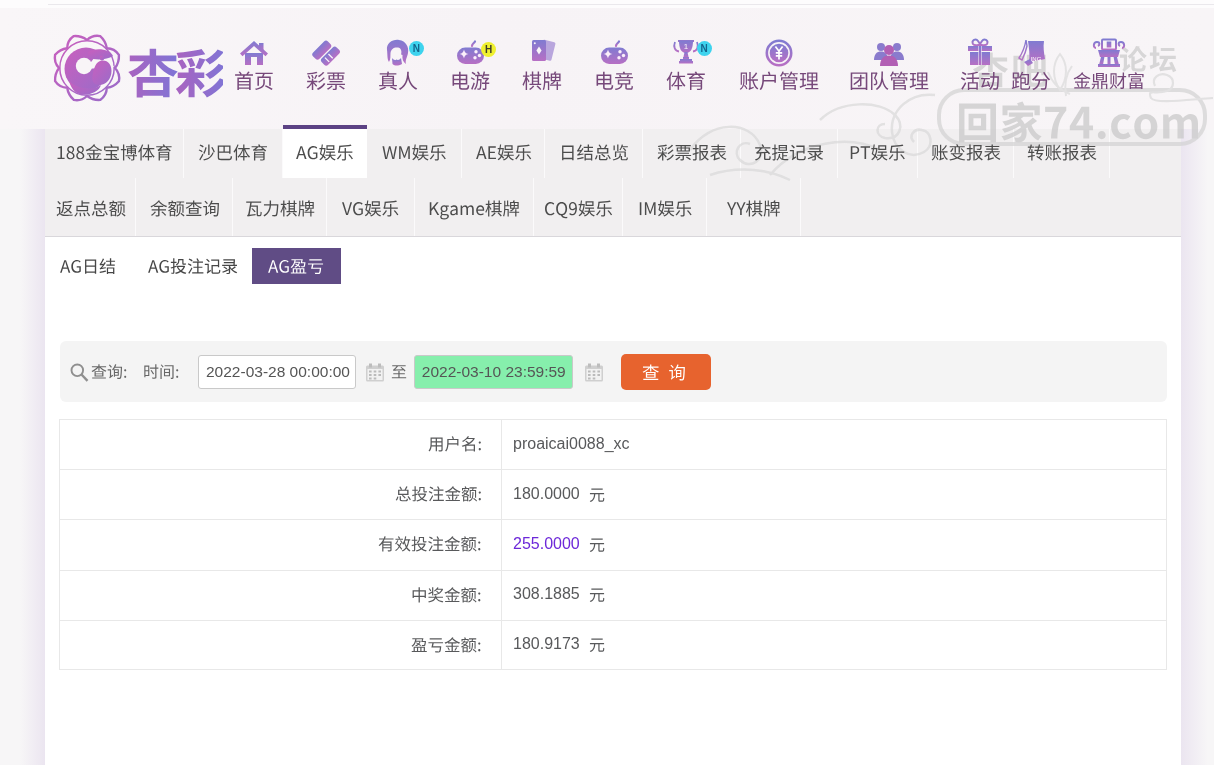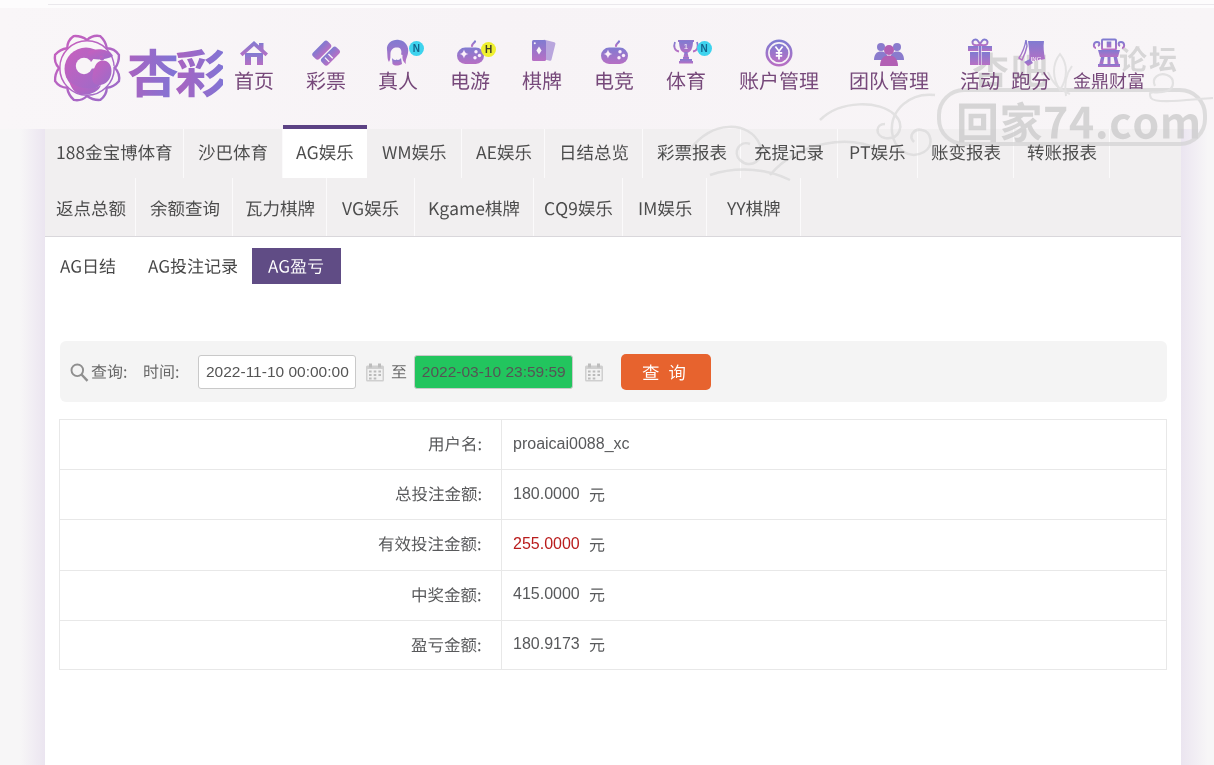--- a/index.html
+++ b/index.html
@@ -625,22 +625,22 @@
   </div>
 <div style="position:absolute;z-index:10;left:142.6px;top:362.8px;">
     <svg width="36.4" height="18.6" viewBox="0 0 36.4 18.6" style="display:block">
       <g fill="#666666" transform="translate(0,14.72) scale(0.01600,-0.01600)">
         <use href="#R65F6" x="0"></use>
         <use href="#R95F4" x="1000"></use>
         <use href="#R003A" x="2000"></use>
       </g>
     </svg>
   </div>
-<div style="position:absolute;z-index:10;left:198px;top:355.4px;width:158.4px;height:33.6px;background:#fff;border:1px solid #c9c9c9;border-radius:3px;box-sizing:border-box;font:15.5px 'Liberation Sans',sans-serif;color:#555;line-height:31.6px;padding-left:7px">2022-11-10 00:00:00</div>
-<div style="position:absolute;z-index:10;left:413.8px;top:355.4px;width:158.8px;height:33.6px;background:#22c55e;border:1px solid #c9c9c9;border-radius:3px;box-sizing:border-box;font:15.5px 'Liberation Sans',sans-serif;color:#555;line-height:31.6px;padding-left:7px">2022-03-10 23:59:59</div>
+<div style="position:absolute;z-index:10;left:198px;top:355.4px;width:158.4px;height:33.6px;background:#fff;border:1px solid #c9c9c9;border-radius:3px;box-sizing:border-box;font:15.5px 'Liberation Sans',sans-serif;color:#555;line-height:31.6px;padding-left:7px">2022-03-28 00:00:00</div>
+<div style="position:absolute;z-index:10;left:413.8px;top:355.4px;width:158.8px;height:33.6px;background:#86efac;border:1px solid #c9c9c9;border-radius:3px;box-sizing:border-box;font:15.5px 'Liberation Sans',sans-serif;color:#555;line-height:31.6px;padding-left:7px">2022-03-10 23:59:59</div>
 <div style="position:absolute;z-index:10;left:364.5px;top:363px;"><svg width="20" height="19" viewBox="0 0 20 19">
       <rect x="1" y="2.5" width="18" height="16" rx="1.5" fill="#cfcfcf"></rect>
       <rect x="4" y="0.5" width="3" height="4" fill="#bdbdbd"></rect>
       <rect x="13" y="0.5" width="3" height="4" fill="#bdbdbd"></rect>
       <rect x="2.5" y="6" width="15" height="11" fill="#f2f2f2"></rect>
       <g fill="#bbb">
         <rect x="4" y="7.5" width="2.6" height="2"></rect>
         <rect x="8.7" y="7.5" width="2.6" height="2"></rect>
         <rect x="13.4" y="7.5" width="2.6" height="2"></rect>
         <rect x="4" y="11" width="2.6" height="2"></rect>
@@ -725,40 +725,40 @@
         <use href="#R6709" x="0"></use>
         <use href="#R6548" x="1000"></use>
         <use href="#R6295" x="2000"></use>
         <use href="#R6CE8" x="3000"></use>
         <use href="#R91D1" x="4000"></use>
         <use href="#R989D" x="5000"></use>
         <use href="#R003A" x="6000"></use>
       </g>
     </svg>
   </div>
-<div style="position:absolute;z-index:10;left:513px;top:535.0px;font:16px 'Liberation Sans',sans-serif;color:#b91c1c">255.0000</div>
+<div style="position:absolute;z-index:10;left:513px;top:535.0px;font:16px 'Liberation Sans',sans-serif;color:#6d28d9">255.0000</div>
 <div style="position:absolute;z-index:10;left:588.7px;top:535.7px;">
     <svg width="16.0" height="18.6" viewBox="0 0 16.0 18.6" style="display:block">
       <g fill="#58595b" transform="translate(0,14.72) scale(0.01600,-0.01600)">
         <use href="#R5143" x="0"></use>
       </g>
     </svg>
   </div>
 <div style="position:absolute;z-index:10;left:411.4px;top:585.5px;">
     <svg width="70.6" height="19.1" viewBox="0 0 70.6 19.1" style="display:block">
       <g fill="#58595b" transform="translate(0,15.18) scale(0.01650,-0.01650)">
         <use href="#R4E2D" x="0"></use>
         <use href="#R5956" x="1000"></use>
         <use href="#R91D1" x="2000"></use>
         <use href="#R989D" x="3000"></use>
         <use href="#R003A" x="4000"></use>
       </g>
     </svg>
   </div>
-<div style="position:absolute;z-index:10;left:513px;top:585.2px;font:16px 'Liberation Sans',sans-serif;color:#58595b">415.0000</div>
+<div style="position:absolute;z-index:10;left:513px;top:585.2px;font:16px 'Liberation Sans',sans-serif;color:#58595b">308.1885</div>
 <div style="position:absolute;z-index:10;left:588.7px;top:585.9px;">
     <svg width="16.0" height="18.6" viewBox="0 0 16.0 18.6" style="display:block">
       <g fill="#58595b" transform="translate(0,14.72) scale(0.01600,-0.01600)">
         <use href="#R5143" x="0"></use>
       </g>
     </svg>
   </div>
 <div style="position:absolute;z-index:10;left:411.4px;top:635.7px;">
     <svg width="70.6" height="19.1" viewBox="0 0 70.6 19.1" style="display:block">
       <g fill="#58595b" transform="translate(0,15.18) scale(0.01650,-0.01650)">

